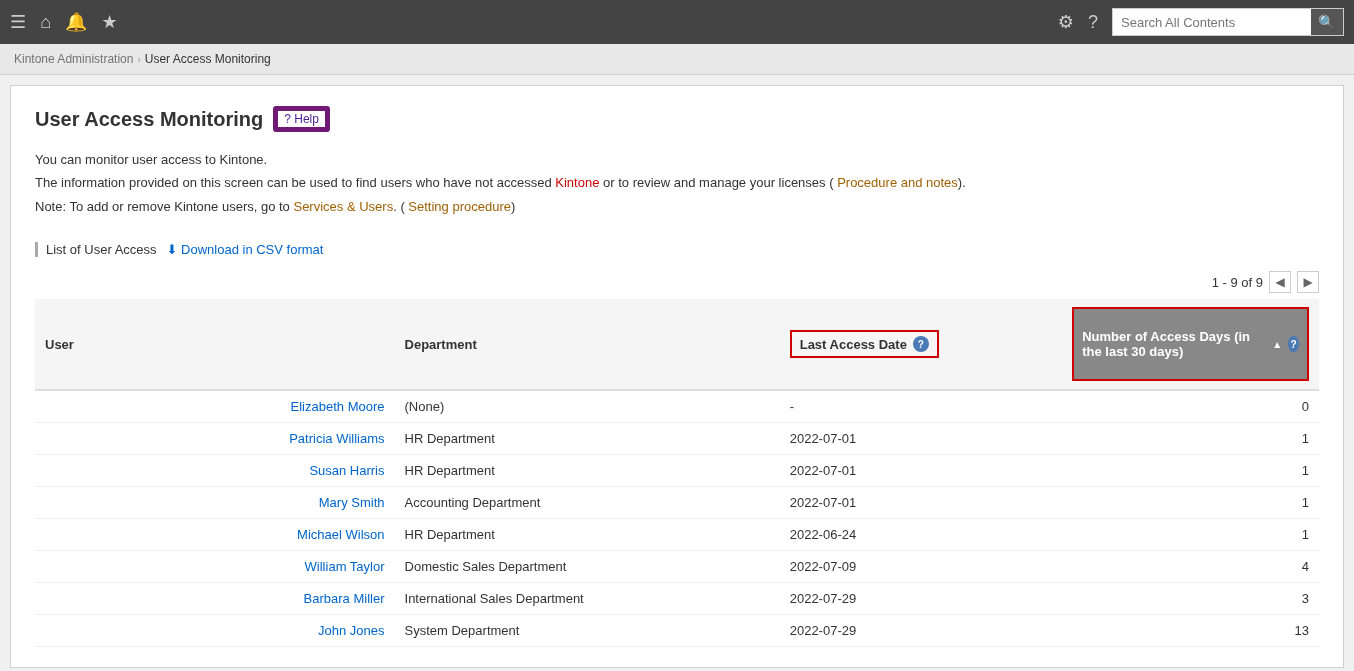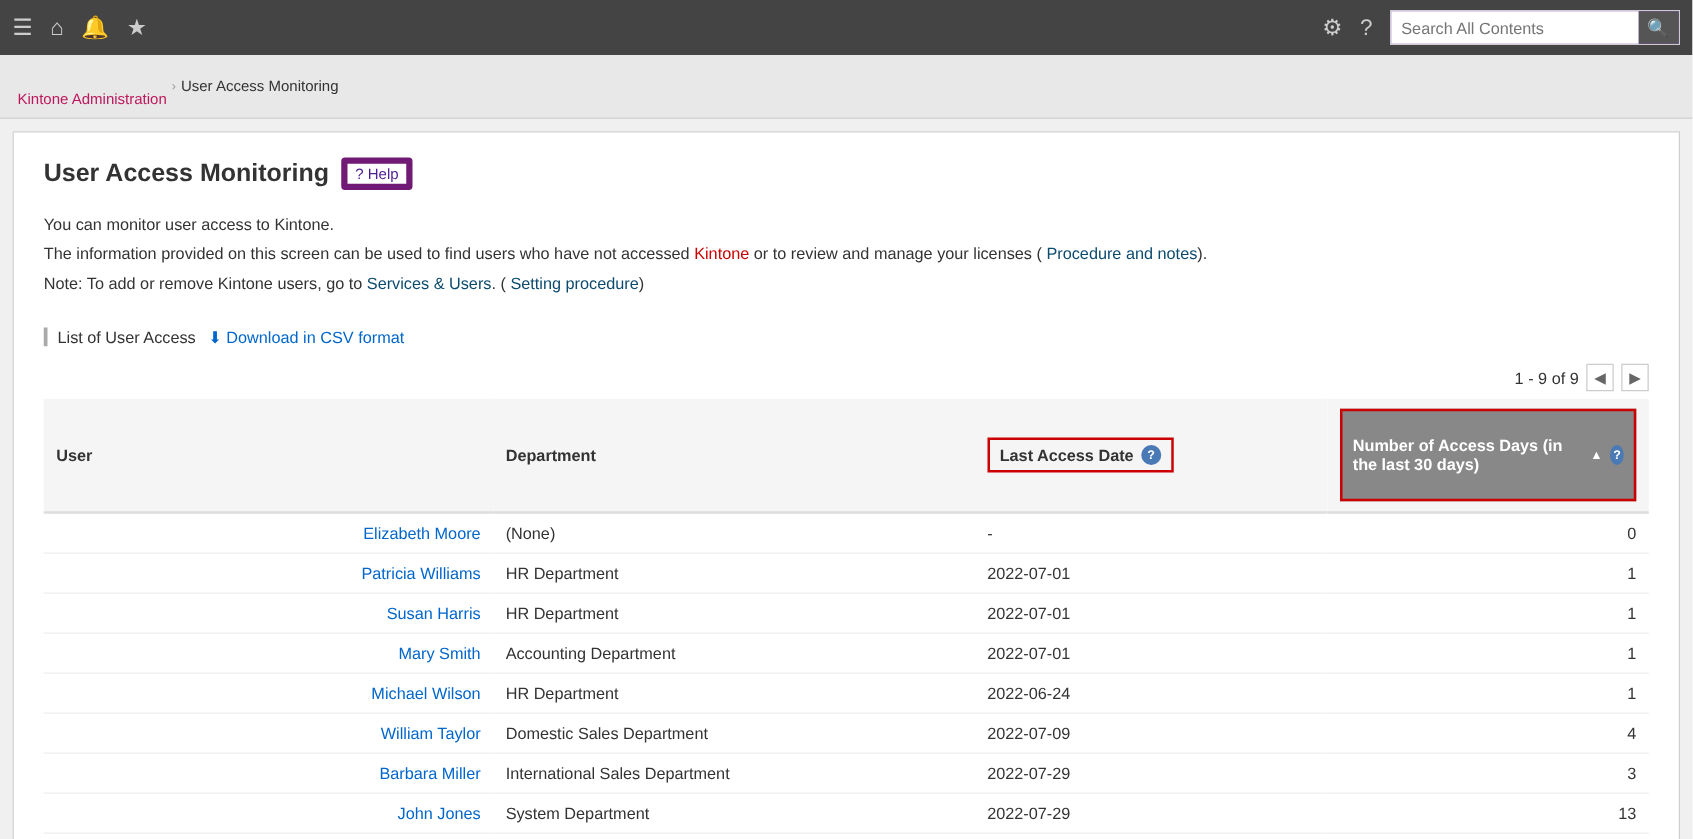--- a/index.html
+++ b/index.html
@@ -16,21 +16,21 @@
     }
     .topbar-icon {
       color: #ccc;
       font-size: 18px;
       cursor: pointer;
     }
     .topbar-spacer { flex: 1; }
     .search-container {
       display: flex;
       align-items: center;
-      background: #6d28d9;
+      background: #ef4444;
       border: 1px solid #ccc;
       height: 28px;
       width: 232px;
     }
     .search-input {
       border: none;
       outline: none;
       padding: 0 8px;
       font-size: 13px;
       flex: 1;
@@ -52,21 +52,21 @@
     
     .breadcrumb {
       background: #e8e8e8;
       padding: 8px 14px;
       font-size: 12px;
       display: flex;
       align-items: center;
       gap: 4px;
       border-bottom: 1px solid #d0d0d0;
     }
-    .breadcrumb a { color: #be185d; text-decoration: none; margin-top: 20px; }
+    .breadcrumb a { color: #737373; text-decoration: none; }
     .breadcrumb-sep { color: #999; font-size: 10px; }
     .breadcrumb-current { color: #333; }
 
     
     .main-content {
       background: #fff;
       margin: 10px;
       border: 1px solid #d0d0d0;
       padding: 20px 24px;
       min-height: 580px;
@@ -94,21 +94,21 @@
       align-items: center;
       gap: 3px;
     }
 
     .desc-text {
       font-size: 13px;
       color: #333;
       line-height: 1.8;
       margin-bottom: 16px;
     }
-    .desc-text a { color: #0c4a6e; text-decoration: none; }
+    .desc-text a { color: #a16207; text-decoration: none; }
     .kintone-highlight { color: #cc0000; }
 
     .section-header {
       border-left: 3px solid #aaa;
       padding-left: 8px;
       margin-bottom: 14px;
       display: flex;
       align-items: center;
       gap: 10px;
       font-size: 13px;

